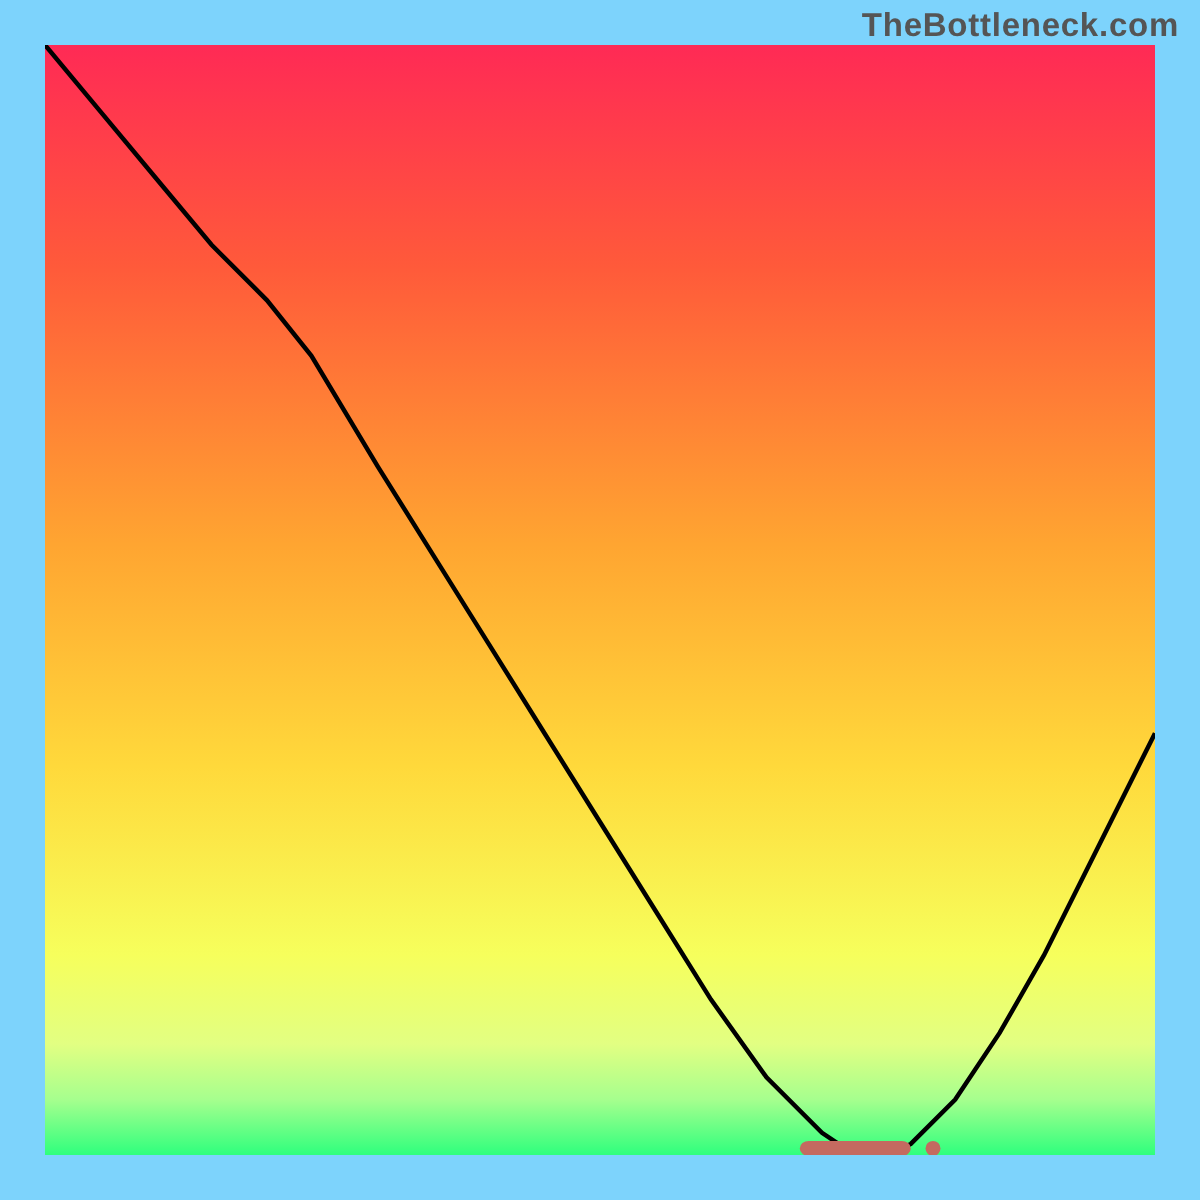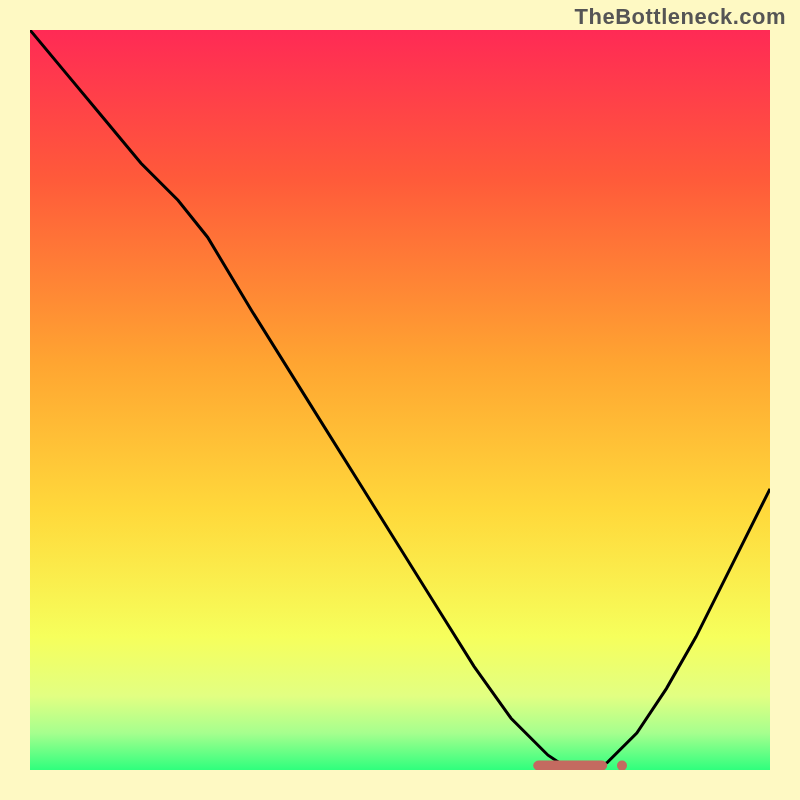--- a/index.html
+++ b/index.html
@@ -8,21 +8,21 @@
     width: 800px;
     height: 800px;
     background: #000000;
     font-family: Arial, Helvetica, sans-serif;
     overflow: hidden;
   }
   .outer {
     position: relative;
     width: 800px;
     height: 800px;
-    background: #fef9c3;
+    background: #7dd3fc;
   }
   .watermark {
     position: absolute;
     top: 4px;
     right: 14px;
     color: #555555;
     font-size: 22px;
     font-weight: 600;
     letter-spacing: 0.5px;
   }

